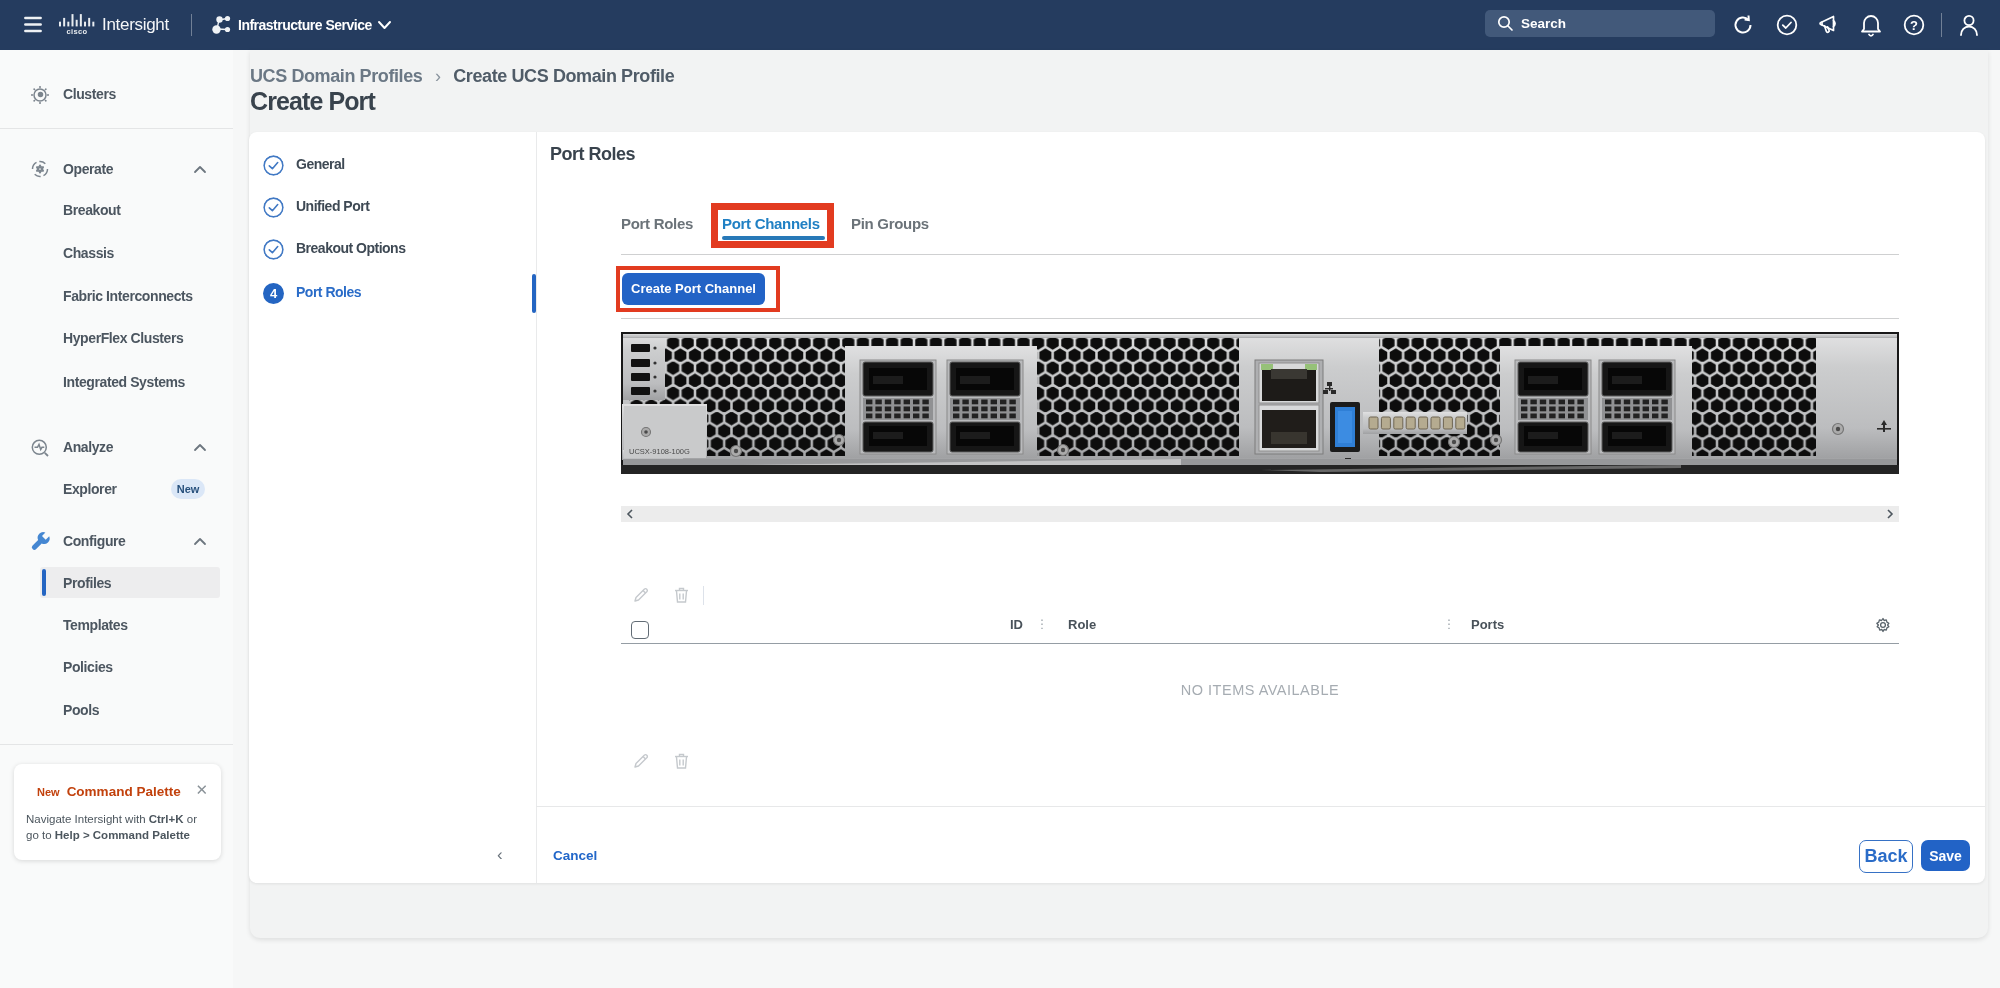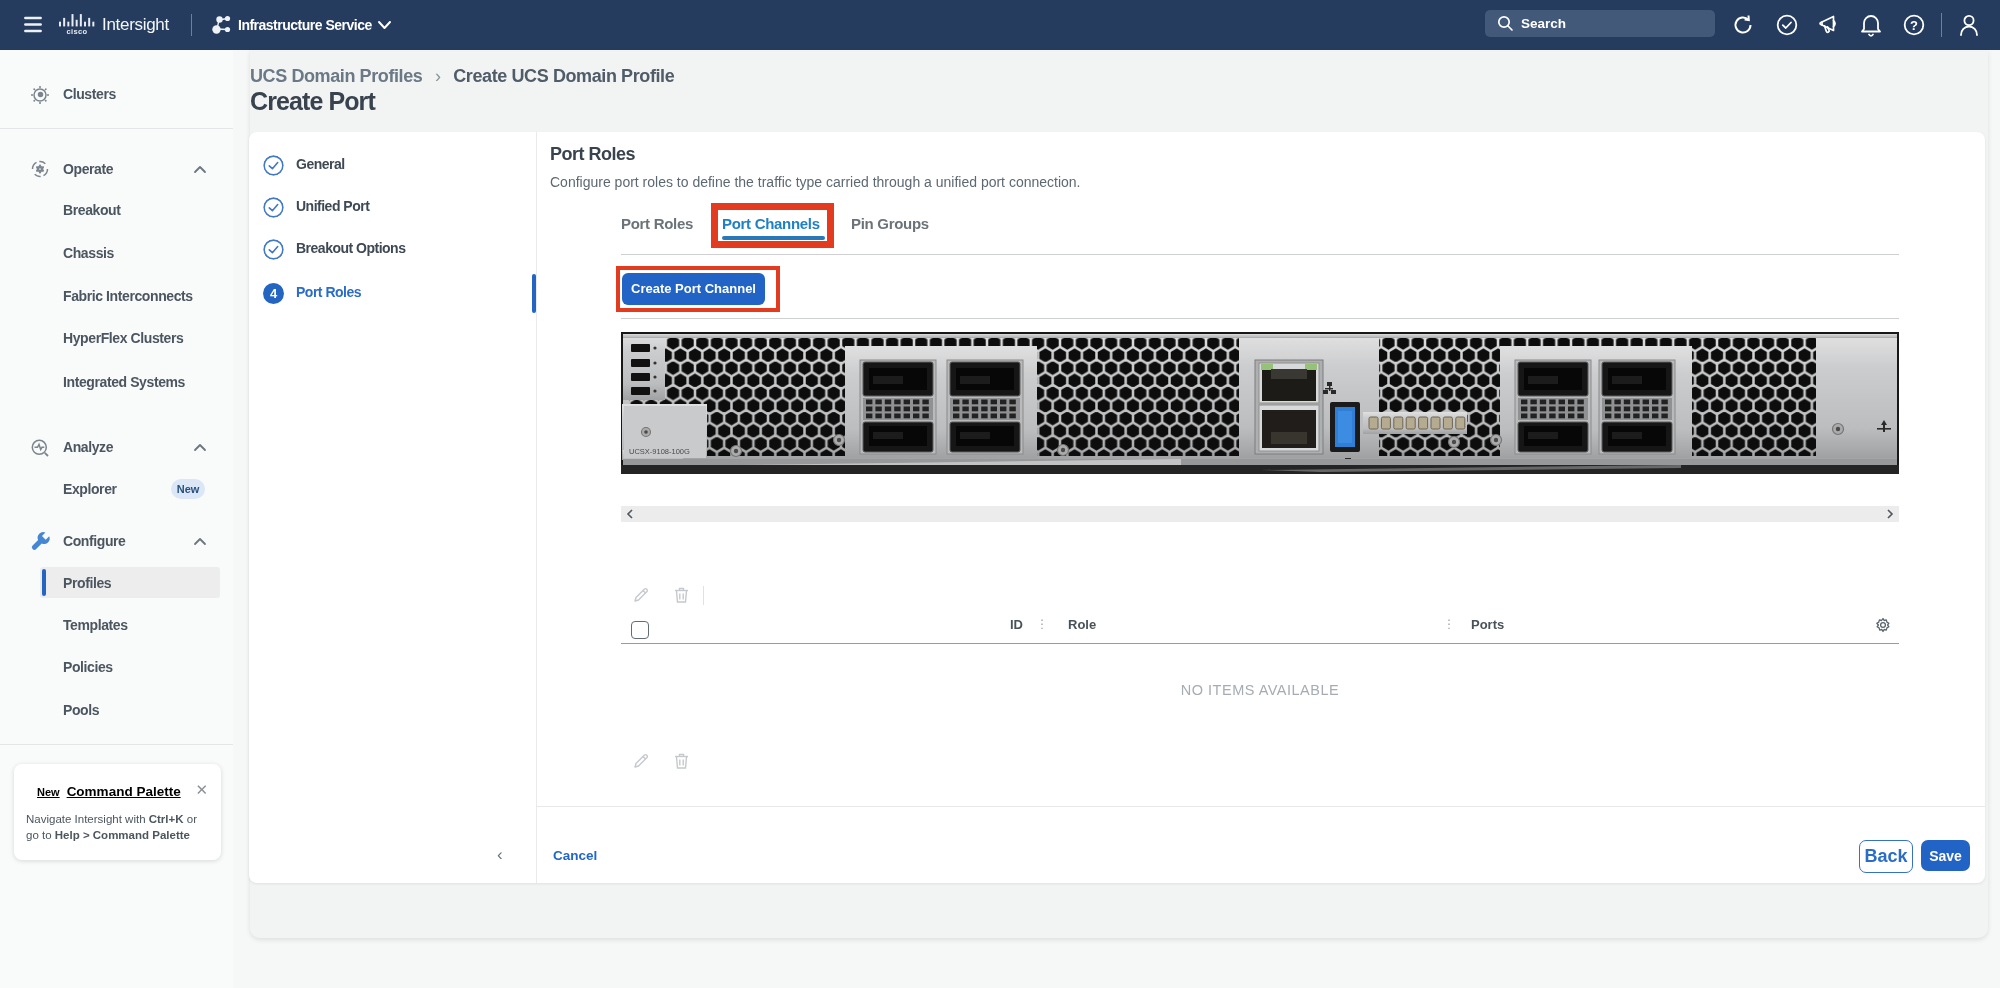--- a/index.html
+++ b/index.html
@@ -16,21 +16,21 @@
 #searchbox .stxt { position:absolute; left:36px; top:6px; font-size:13.5px; font-weight:bold; color:#fff; }
 
 #sidebar { position:absolute; left:0; top:50px; width:233px; height:938px; background:#f9fafa; }
 .side-item { position:absolute; left:63px; font-size:14px; font-weight:bold; color:#4c5660; letter-spacing:-0.4px; white-space:nowrap; }
 .side-chev { position:absolute; left:193px; width:14px; height:14px; }
 .sdiv { position:absolute; left:0px; width:233px; height:1px; background:#e4e5e6; }
 #profrow { position:absolute; left:40px; top:567px; width:180px; height:31px; background:#ededee; border-radius:3px; }
 #profbar { position:absolute; left:42px; top:569px; width:4px; height:27px; background:#2465c2; border-radius:2px; }
 .newpill { position:absolute; left:171px; top:479px; width:34px; height:20px; background:#dbe7f7; border-radius:10px; font-size:11px; font-weight:bold; color:#27507c; text-align:center; line-height:20px; }
 #cmdcard { position:absolute; left:14px; top:764px; width:207px; height:96px; background:#fff; border-radius:8px; box-shadow:0 1px 5px rgba(0,0,0,0.14); }
-#cmdcard .l1 { position:absolute; left:23px; top:20px; font-size:13.5px; font-weight:bold; color:#000000;text-decoration:underline; }
+#cmdcard .l1 { position:absolute; left:23px; top:20px; font-size:13.5px; font-weight:bold; color:#c2410c; }
 #cmdcard .l1 .nw { font-size:11px; margin-right:7px; }
 #cmdcard .x { position:absolute; right:13px; top:17px; font-size:15px; color:#8a9298; }
 #cmdcard .body { position:absolute; left:12px; top:48px; width:190px; font-size:11.5px; line-height:15.5px; color:#4c565e; }
 
 #sheet { position:absolute; left:250px; top:50px; width:1738px; height:888px; background:#f2f3f3; border-radius:0 0 10px 10px; box-shadow:0 2px 5px rgba(0,0,0,0.10); }
 #crumbs { position:absolute; left:250px; top:66px; font-size:18px; font-weight:bold; letter-spacing:-0.4px; color:#6b7885; }
 #crumbs .c2 { color:#505c68; }
 #crumbs .sep { color:#8a949e; padding:0 8px; font-weight:normal; }
 #pgtitle { position:absolute; left:250px; top:87px; font-size:25px; font-weight:bold; color:#39434d; letter-spacing:-0.9px; }
 
@@ -212,21 +212,20 @@
         <circle cx="10.5" cy="10.5" r="9.4" fill="none" stroke="#4179c4" stroke-width="1.6"></circle>
         <polyline points="6.3,10.8 9.4,13.7 14.7,7.6" fill="none" stroke="#4179c4" stroke-width="1.6" stroke-linecap="round" stroke-linejoin="round"></polyline>
       </svg>
   <div class="step-lbl" style="top:108px">Breakout Options</div>
   <div class="abs" style="left:14px;top:151px;width:21px;height:21px;border-radius:50%;background:#2465c2;color:#fff;font-size:13px;font-weight:bold;text-align:center;line-height:21px">4</div>
   <div class="step-lbl" style="top:152px;color:#2a6cc8">Port Roles</div>
   <div id="vdiv"></div>
   <div id="activebar"></div>
   <div id="collapse">‹</div>
   <div class="abs" style="left:301px;top:12px;font-size:18px;font-weight:bold;letter-spacing:-0.5px;color:#39434d">Port Roles</div>
-  <div class="abs" style="left:301px;top:42px;font-size:14px;color:#5d6972">Configure port roles to define the traffic type carried through a unified port connection.</div>
   <div class="abs" style="left:372px;top:83px;font-size:15px;font-weight:bold;letter-spacing:-0.3px;color:#6b7379">Port Roles</div>
   <div class="abs" style="left:473px;top:83px;font-size:15px;font-weight:bold;letter-spacing:-0.3px;color:#2080c4">Port Channels</div>
   <div class="abs" style="left:473px;top:104px;width:103px;height:4px;background:#2779b8;border-radius:2px"></div>
   <div class="abs" style="left:602px;top:83px;font-size:15px;font-weight:bold;letter-spacing:-0.3px;color:#6b7379">Pin Groups</div>
   <div class="abs" style="left:462px;top:71px;width:123px;height:45px;border:7px solid #e23b20"></div>
   <div class="abs" style="left:372px;top:122px;width:1278px;height:1px;background:#cfd0d1"></div>
   <div class="abs" style="left:373px;top:141px;width:143px;height:32px;background:#2263c6;border-radius:6px;color:#fff;font-size:13px;font-weight:bold;text-align:center;line-height:32px">Create Port Channel</div>
   <div class="abs" style="left:367px;top:134px;width:164px;height:46px;border:4.5px solid #e23b20"></div>
   <div class="abs" style="left:372px;top:186px;width:1278px;height:1px;background:#cfd0d1"></div>
   <svg class="abs" style="left:372px;top:200px" width="1278" height="142" viewBox="0 0 1278 142">

